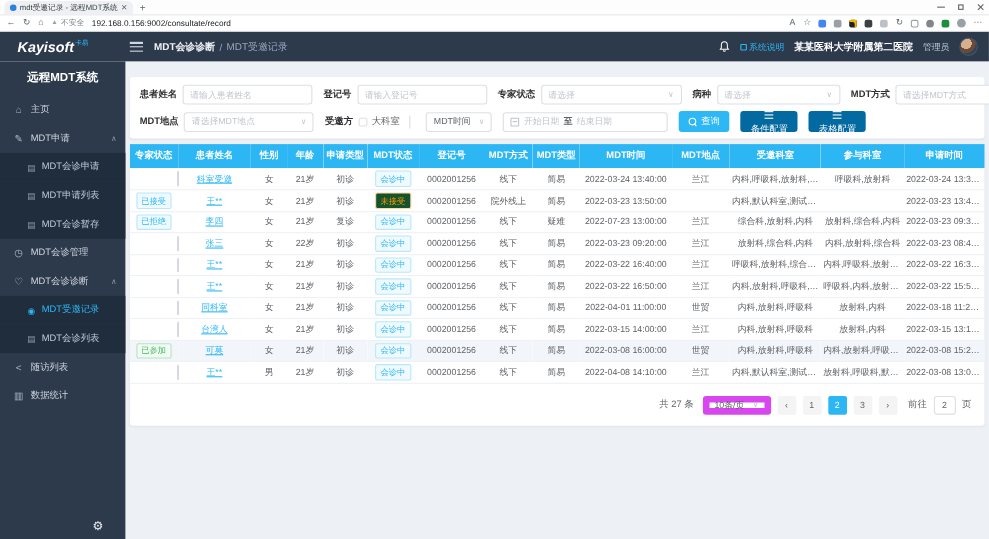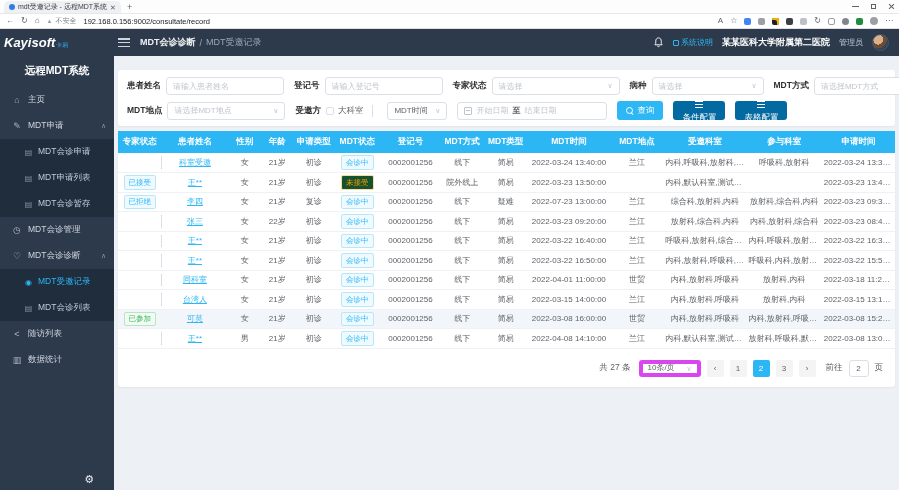--- a/index.html
+++ b/index.html
@@ -25,21 +25,21 @@
   .sec-chip { display:flex; align-items:center; gap:3px; font-size:7px; color:#80868b; }
   .sec-chip .warn { color:#9aa0a6; font-size:6px; }
   .url-text { font-size:7.5px; color:#202124; flex:0 1 auto; white-space:nowrap; }
   .urlbar-spacer { flex:1; }
   .ext-row { display:flex; align-items:center; gap:7px; }
   .ext { width:7px; height:7px; border-radius:2px; }
   .avatar-mini { width:8px; height:8px; border-radius:50%; background:#9aa0a6; }
 
   
   .navbar { height:27px; background:#2d3a4b; display:flex; align-items:center; }
-  .logo-zone { width:114px; flex:none; display:flex; align-items:flex-end; padding-left:4px; }
+  .logo-zone { width:114px; flex:none; display:flex; align-items:flex-start; padding-left:16px; }
   .logo-main { color:#fff; font-weight:bold; font-size:13px; letter-spacing:0; font-style:italic; }
   .logo-sub { color:#2db7f5; font-size:6px; margin-left:1px; }
   .hamburger { width:12px; height:9px; margin:0 10px 0 4px; display:flex; flex-direction:column; justify-content:space-between; }
   .hamburger i { display:block; height:1.5px; background:#cfd6e0; }
   .crumb1 { color:#f0f2f5; font-size:9px; font-weight:bold; }
   .crumb-sep { color:#97a8be; font-size:9px; margin:0 4px; }
   .crumb2 { color:#97a8be; font-size:9px; }
   .nav-right { margin-left:auto; display:flex; align-items:center; gap:9px; padding-right:10px; }
   .sys-help { color:#2db7f5; font-size:8px; display:flex; align-items:center; gap:2px; }
   .sys-help .sq { width:6px; height:6px; border:1px solid #2db7f5; border-radius:1px; }
@@ -103,21 +103,21 @@
   .tag { display:inline-block; font-size:7.5px; line-height:1; padding:2.5px 4px; border-radius:2px; border:1px solid; }
   .tone-info { color:#909399; border-color:#dcdfe6; background:#4c1d95;margin-left:41px; }
   .tone-cyan { color:#2db7f5; border-color:#b8e7fb; background:#effaff; }
   .tone-orange { color:#ff9900; border-color:#ffd9a0; background:#14532d; }
   .tone-green { color:#3cb95c; border-color:#b4e6c0; background:#f2fbf4; }
   .plink { color:#2db7f5; text-decoration:underline; cursor:pointer; }
 
   
   .pager { display:flex; align-items:center; justify-content:flex-end; gap:6px; padding:11px 12px 2px; font-size:8.5px; color:#606266; }
   .pager .total { margin-right:2px; }
-  .psize { width:62px; height:17px; border:4px solid #d946ef; border-radius:3px; display:flex; align-items:flex-end; justify-content:space-between; padding:0 5px; color:#606266; font-size:8px; }
+  .psize { width:62px; height:17px; border:6px solid #d946ef; border-radius:3px; display:flex; align-items:center; justify-content:space-between; padding:0 5px; color:#606266; font-size:8px; }
   .pbtn { min-width:17px; height:17px; border-radius:2px; background:#f4f4f5; color:#606266; display:flex; align-items:center; justify-content:center; font-size:8px; cursor:pointer; }
   .pbtn.active { background:#2cb6f3; color:#fff; }
   .goto-box { width:20px; height:17px; border:1px solid #dcdfe6; border-radius:3px; display:flex; align-items:center; justify-content:center; font-size:8px; color:#606266; }
 
   .bell-svg, .share-svg, .stats-svg, .clock-svg { display:block; }
 </style>
 </head>
 <body>
 
 <div class="tabstrip">

